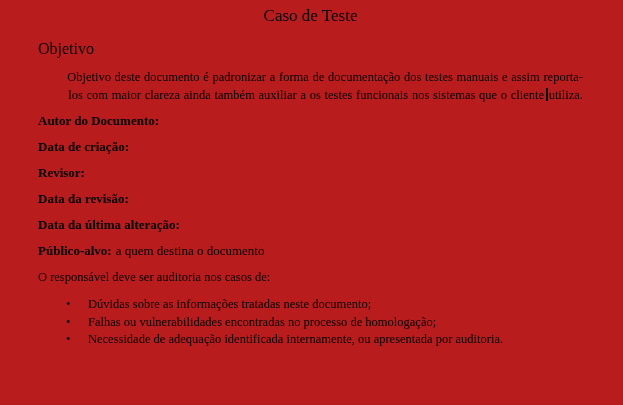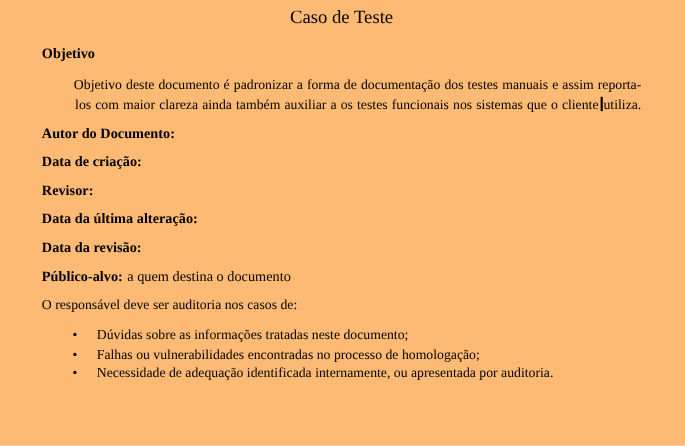--- a/index.html
+++ b/index.html
@@ -12,33 +12,33 @@
     height: 405px;
     overflow: hidden;
     font-family: "Liberation Serif", serif;
     color: #000000;
   }
   .page {
     box-sizing: border-box;
     width: 623px;
     height: 405px;
     padding: 5px 40px 0 38px;
-    background: #fdba74;
+    background: #b91c1c;
   }
   .doc-title {
     text-align: center;
     font-size: 17px;
     line-height: 22px;
     margin: 0 0 13px 0;
     font-weight: normal;
   }
   .heading {
-    font-size: 13px;
+    font-size: 16px;
     line-height: 18px;
-    font-weight: bold;
+    font-weight: normal;
     margin: 0 0 10px 0;
   }
   .para {
     font-size: 12.5px;
     line-height: 18px;
     margin: 0 0 8px 0;
     word-spacing: 0.6px;
     text-align: right;
   }
   .para-line {
@@ -111,25 +111,25 @@
 
   <div class="field-line">
     <span class="field-label">Data de criação:</span><span class="field-value"></span>
   </div>
 
   <div class="field-line">
     <span class="field-label">Revisor:</span><span class="field-value"></span>
   </div>
 
   <div class="field-line">
-    <span class="field-label">Data da última alteração:</span><span class="field-value"></span>
+    <span class="field-label">Data da revisão:</span><span class="field-value"></span>
   </div>
 
   <div class="field-line">
-    <span class="field-label">Data da revisão:</span><span class="field-value"></span>
+    <span class="field-label">Data da última alteração:</span><span class="field-value"></span>
   </div>
 
   <div class="field-line">
     <span class="field-label">Público-alvo:</span><span class="field-value">a quem destina o documento</span>
   </div>
 
   <div class="contact-para">O responsável deve ser auditoria nos casos de:</div>
 
   <ul class="bullet-list">
     <li>

